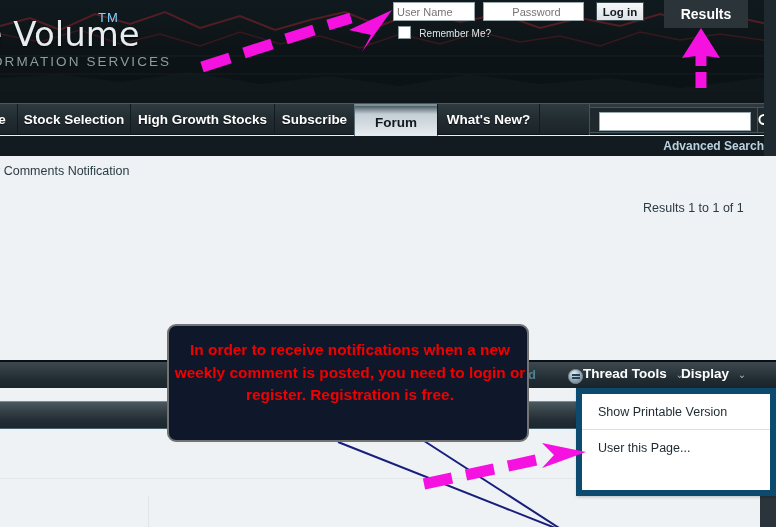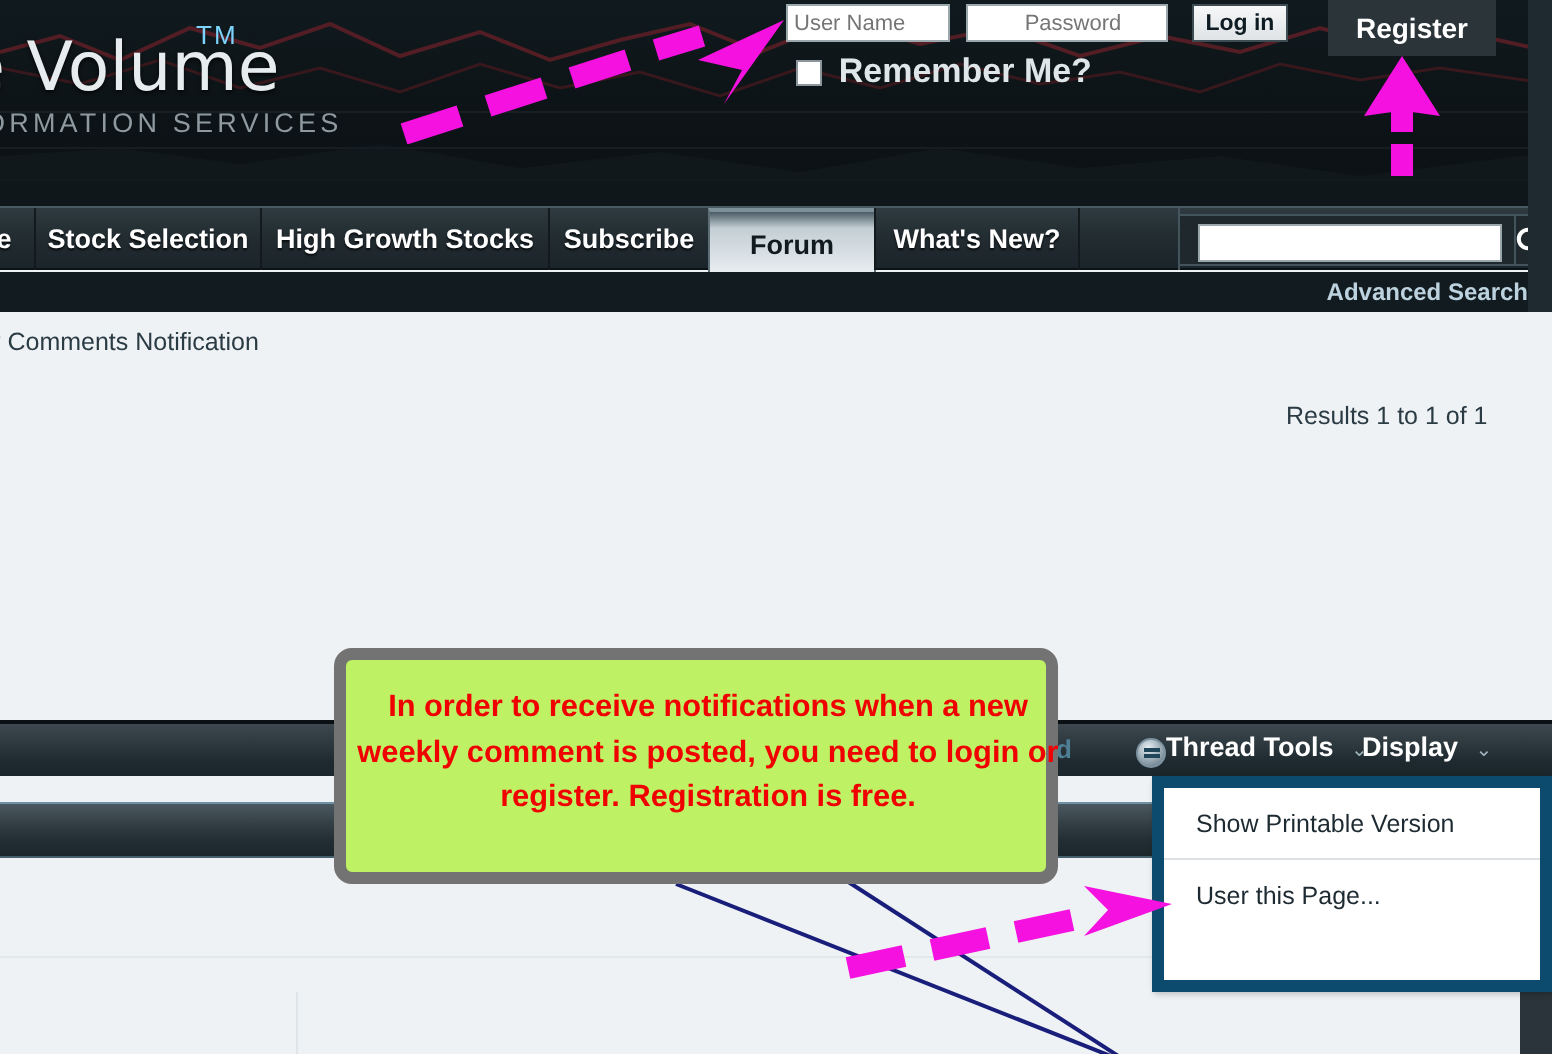--- a/index.html
+++ b/index.html
@@ -60,21 +60,21 @@
     border:1px solid #3d4b52;color:#0f1b22;
     font-family:"Liberation Sans",sans-serif;font-size:11.5px;font-weight:bold;
     vertical-align:middle;cursor:pointer;
   }
   #remember-row{position:absolute;left:5px;top:24px;white-space:nowrap;}
   #remember-checkbox{
     display:inline-block;width:11px;height:11px;background:#fff;
     border:1px solid #8b979d;vertical-align:-2px;
   }
   #remember-label{
-    color:#dfe6e9;font-size:17px;font-weight:bold;margin-left:5px;
+    color:#dfe6e9;font-size:10px;font-weight:normal;margin-left:5px;
     font-family:"Liberation Sans",sans-serif;
   }
   .hdr-btn{
     position:absolute;top:0;height:28px;line-height:28px;
     background:#2a3439;color:#ffffff;font-weight:bold;font-size:14px;
     text-align:center;font-family:"Liberation Sans",sans-serif;
     cursor:pointer;
   }
   #help-button{left:664px;width:64px;}
 
@@ -133,21 +133,21 @@
     font-family:"Liberation Sans",sans-serif;white-space:nowrap;
   }
   #results-count{
     position:absolute;left:643px;top:45px;font-size:12.5px;color:#2b3b44;
     font-family:"Liberation Sans",sans-serif;white-space:nowrap;
   }
 
   
   #callout{
     position:absolute;left:167px;top:168px;width:362px;height:118px;
-    background:#bef264;border:6px solid #737373;border-radius:9px;
+    background:#0f172a;border:2px solid #737373;border-radius:9px;
     box-sizing:border-box;z-index:40;
   }
   #callout-text{
     position:absolute;left:0;top:13px;width:362px;
     text-align:center;color:#f00000;font-weight:bold;font-size:15.4px;
     line-height:22.5px;font-family:"Liberation Sans",sans-serif;
   }
   #callout-tail{
     position:absolute;left:330px;top:280px;width:260px;height:100px;
     z-index:39;
@@ -254,21 +254,21 @@
     <input id="password-input" class="inp" type="text" placeholder="Password" style="">
     <button id="login-button">Log in</button>
     <div id="remember-row">
       <span id="remember-checkbox"></span>
       <span id="remember-label">Remember Me?</span>
     </div>
   </div>
 
   <div class="hdr-btn" id="help-button" style="left:664px;width:64px;">Help</div>
 
-  <div class="hdr-btn" id="the-register-button" style="left:664px;top:0;width:84px;">Register</div>
+  <div class="hdr-btn" id="the-register-button" style="left:664px;top:0;width:84px;">Results</div>
 </div>
 
 <div id="navbar">
   <div class="nav-tab" style="left:-14px;width:30px;">e</div>
   <div class="nav-tab" style="left:17px;width:112px;">Stock Selection</div>
   <div class="nav-tab" style="left:130px;width:143px;">High Growth Stocks</div>
   <div class="nav-tab" style="left:274px;width:79px;text-align:center;">Subscribe</div>
   <div class="nav-tab active" style="left:354px;width:82px;">Forum</div>
   <div class="nav-tab" style="left:437px;width:101px;">What's New?</div>
   <div class="nav-tab" style="left:539px;width:49px;border-right:1px solid #47565e;"></div>

